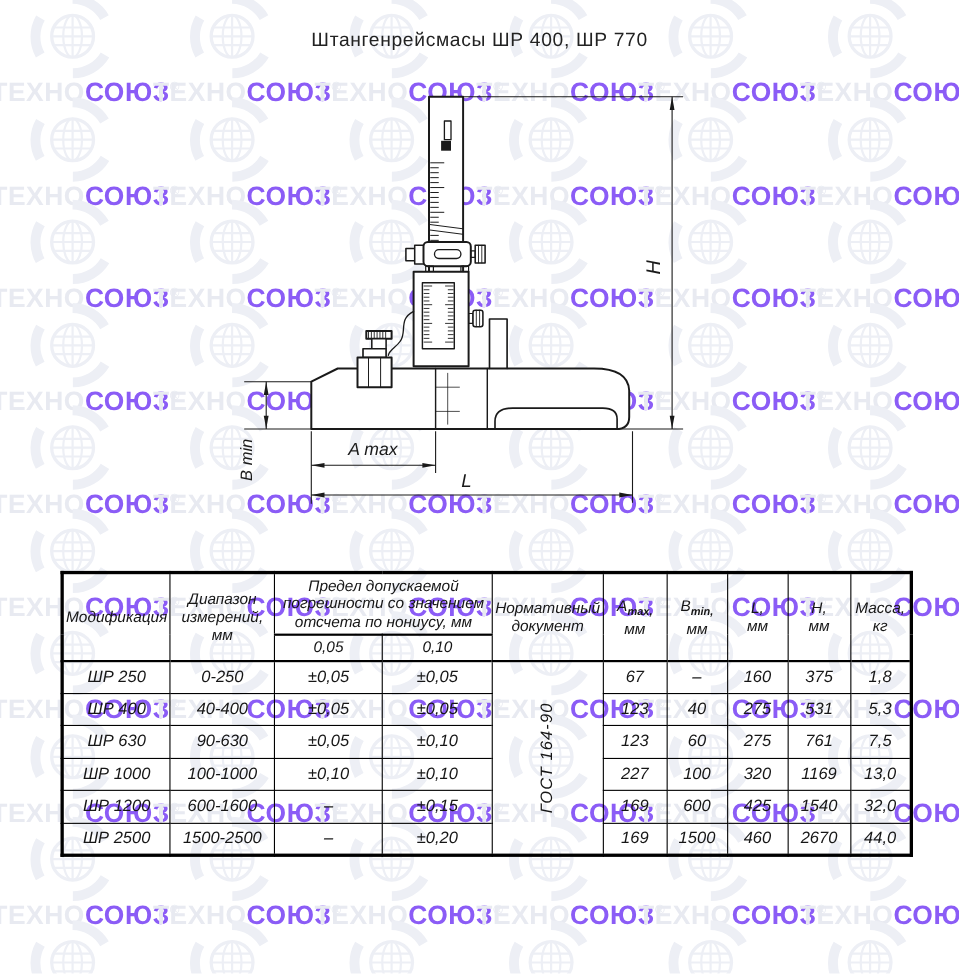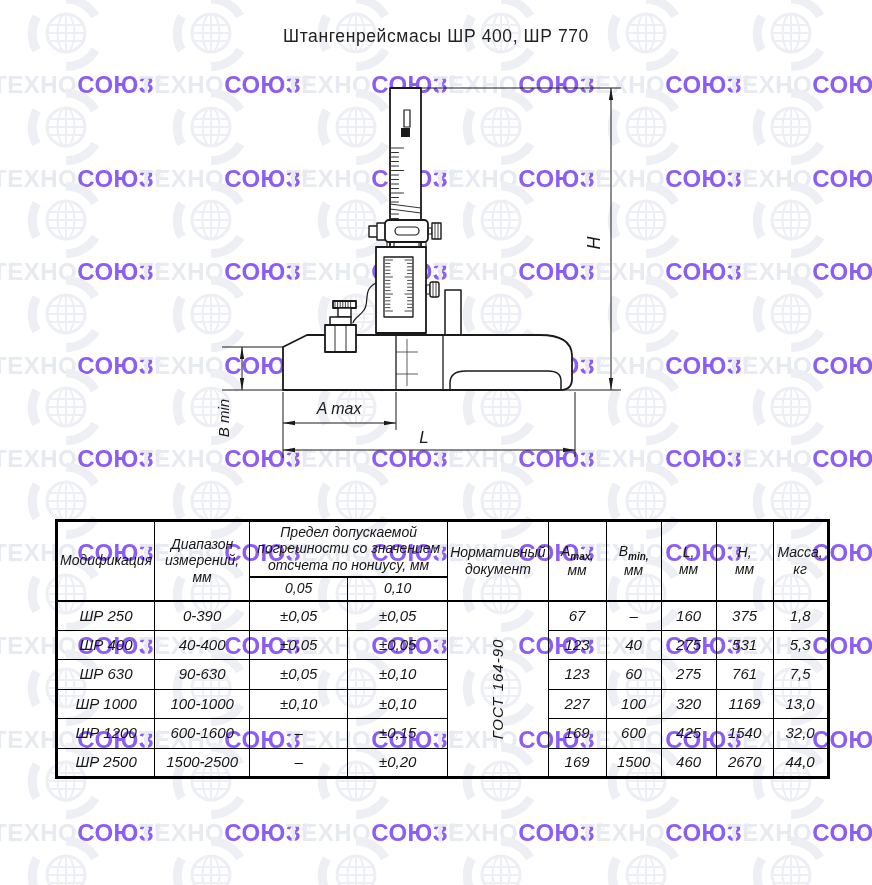--- a/index.html
+++ b/index.html
@@ -1045,21 +1045,21 @@
     <th rowspan="2" class="hb">Масса, кг</th>
   </tr>
   <tr class="hdr2">
     <th class="hb">0,05</th>
     <th class="hb">0,10</th>
   </tr>
   </tbody>
     <tbody id="rows-body">
       <tr class="data">
         <td>ШР 250</td>
-        <td>0-390</td>
+        <td>0-250</td>
         <td>±0,05</td>
         <td>±0,05</td>
         <td rowspan="6" class="gost-cell">
           <span class="vtext">ГОСТ 164-90</span>
         </td>
         <td>67</td>
         <td>–</td>
         <td>160</td>
         <td>375</td>
         <td>1,8</td>

